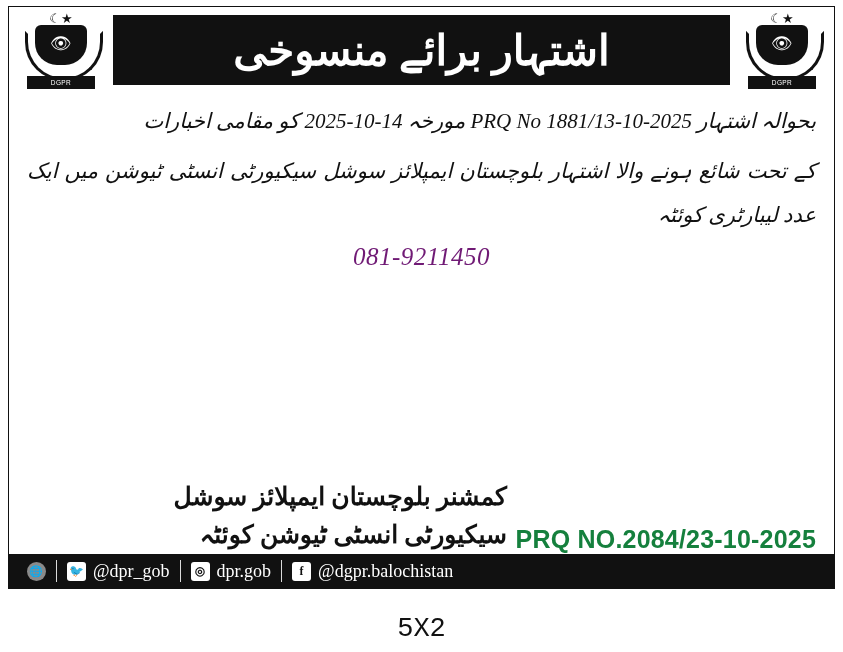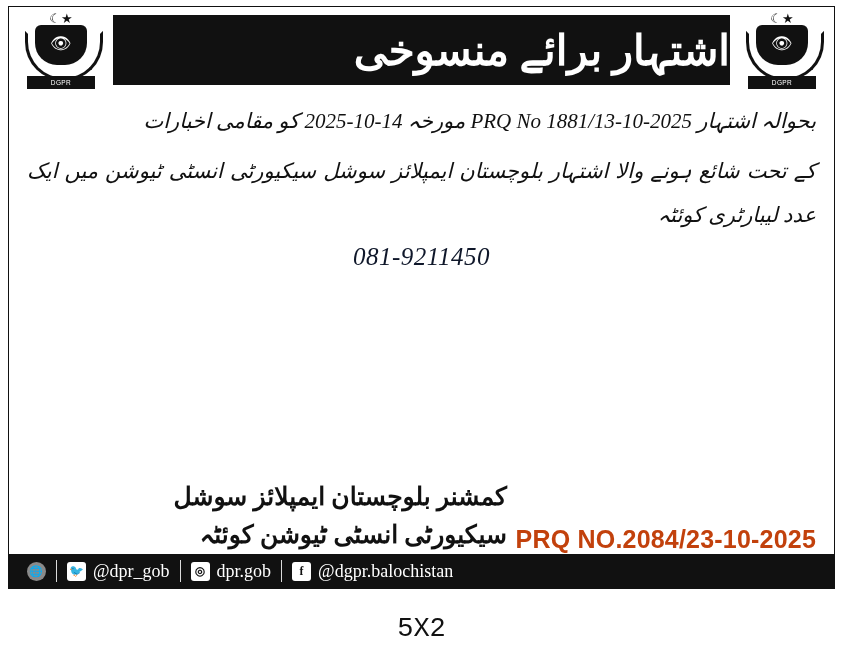--- a/index.html
+++ b/index.html
@@ -101,21 +101,21 @@
   .title-band {
     position: absolute;
     left: 104px;
     right: 104px;
     top: 8px;
     height: 70px;
     background: #111;
     color: #ffffff;
     display: flex;
     align-items: center;
-    justify-content: flex-end;
+    justify-content: center;
   }
   .title-band .title {
     font-family: "Liberation Serif", serif;
     font-size: 42px;
     font-weight: bold;
     direction: rtl;
     letter-spacing: 1px;
     white-space: nowrap;
   }
 
@@ -134,21 +134,21 @@
     text-align: justify;
     text-align-last: right;
     direction: rtl;
     unicode-bidi: plaintext;
   }
   .phone {
     margin-top: 4px;
     text-align: center;
     font-family: "Liberation Serif", serif;
     font-size: 25px;
-    color: #0f172a;
+    color: #701a75;
     direction: ltr;
     letter-spacing: .5px;
   }
 
   
   .signature {
     position: absolute;
     left: 18px;
     bottom: 34px;
     width: 480px;
@@ -159,21 +159,21 @@
     line-height: 38px;
     color: #111;
   }
   .prq-ref {
     position: absolute;
     right: 18px;
     bottom: 34px;
     font-family: "Liberation Sans", sans-serif;
     font-size: 25px;
     font-weight: bold;
-    color: #c2410c;
+    color: #15803d;
     letter-spacing: .2px;
     text-align: center;
   }
 
   
   .footer {
     position: absolute;
     left: 0;
     right: 0;
     bottom: 0;

